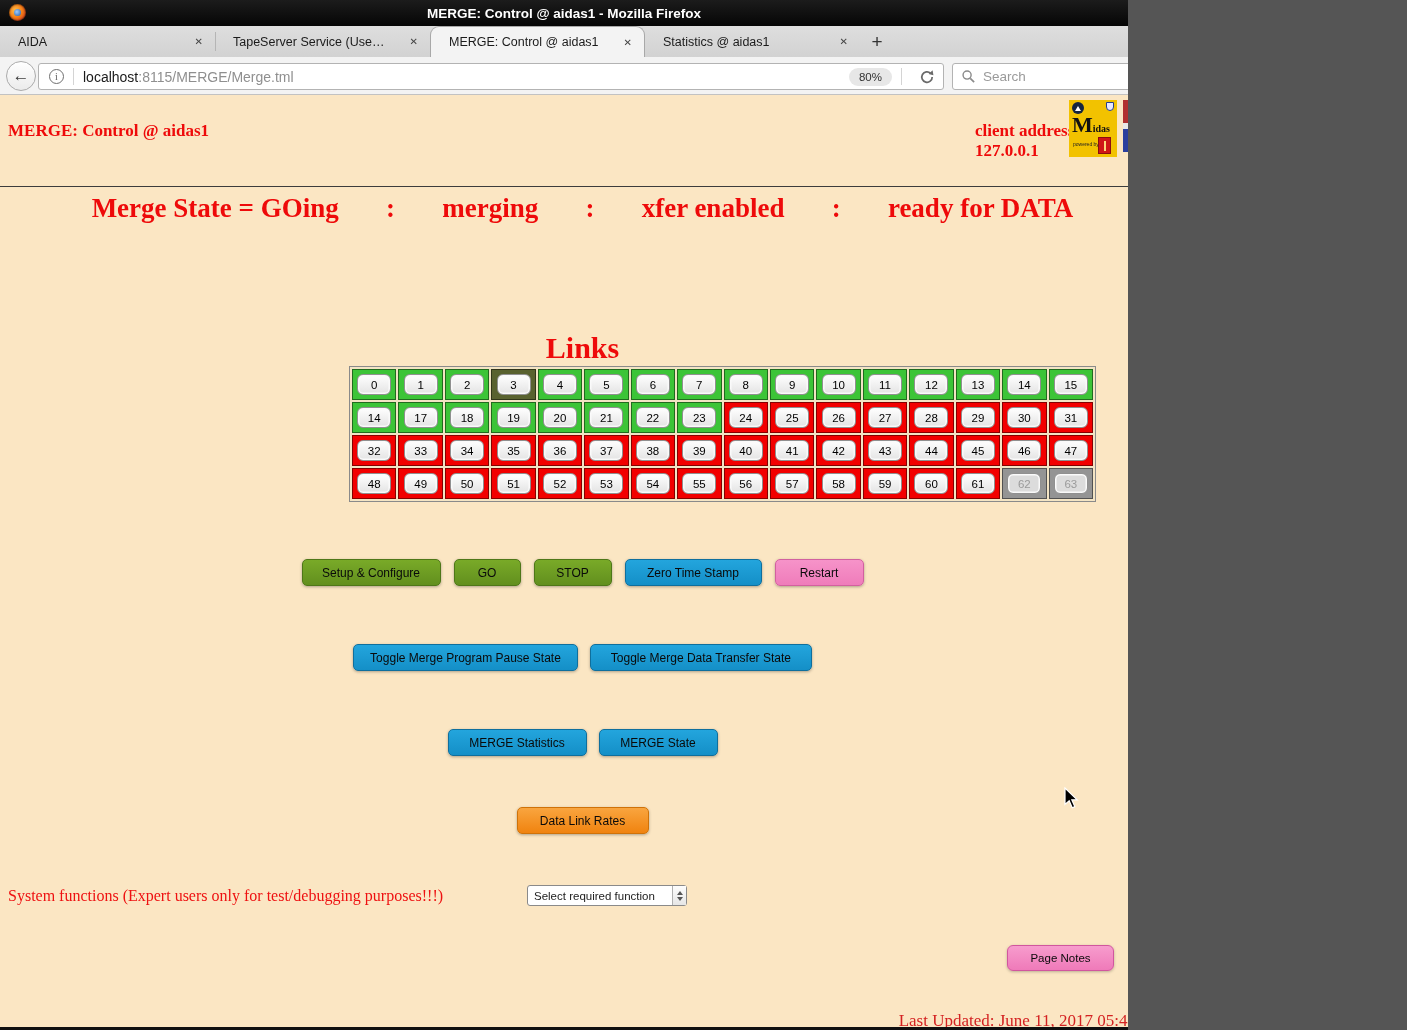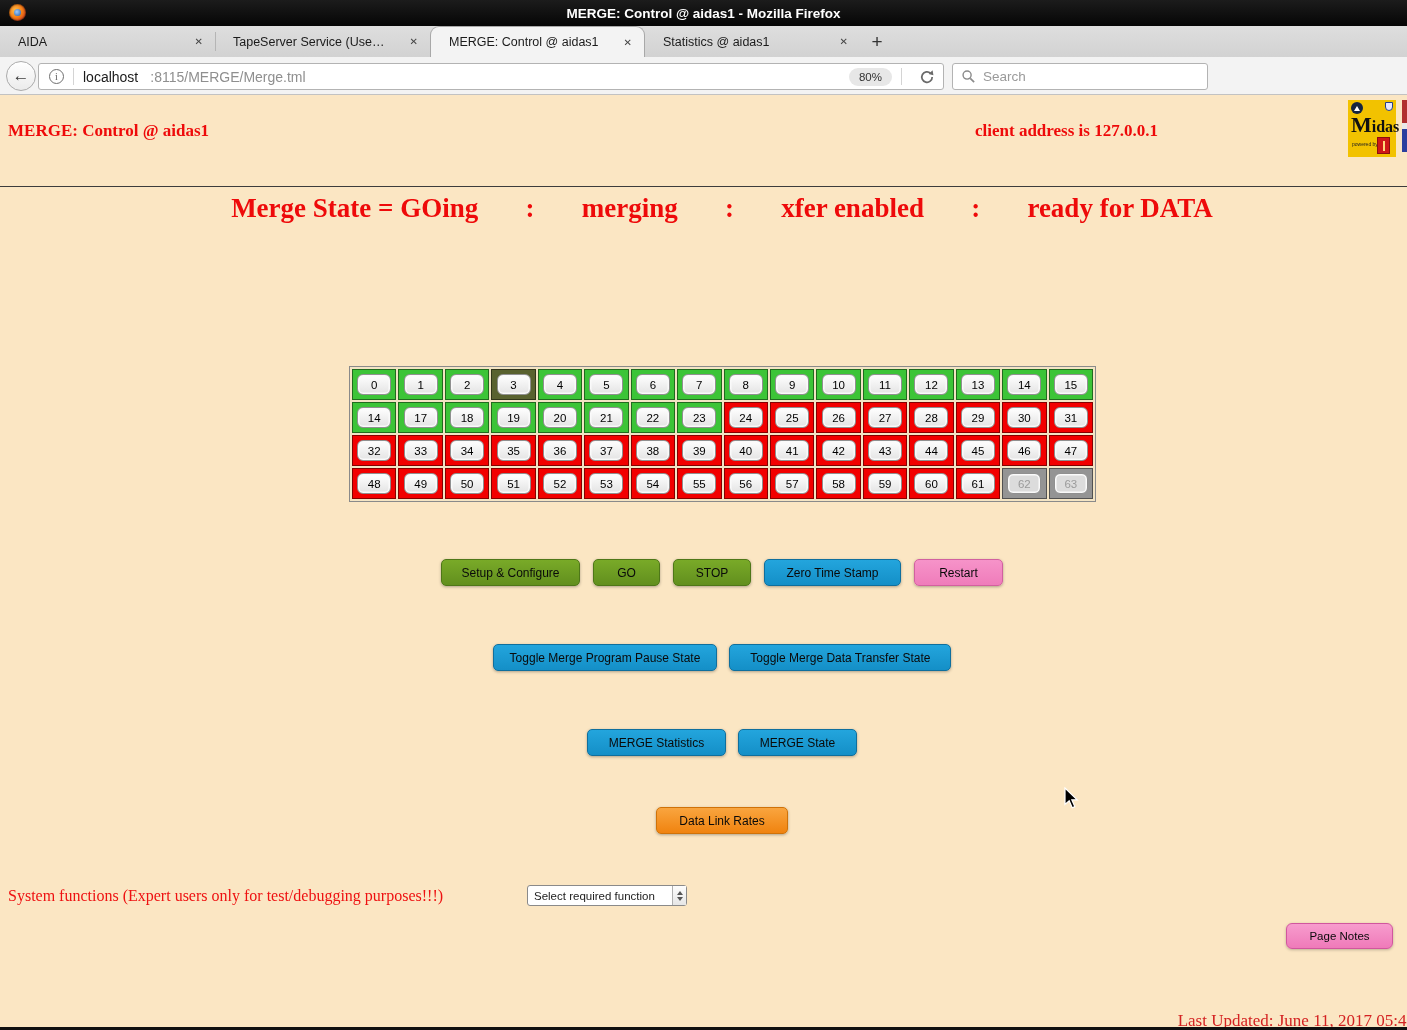--- a/index.html
+++ b/index.html
@@ -1,17 +1,17 @@
 <!DOCTYPE html>
 <html><head>
 <meta charset="utf-8">
 <style>
   * { margin:0; padding:0; box-sizing:border-box; }
   body { font-family:"Liberation Sans", sans-serif; background:#555; }
-  .screen { position:relative; width:1407px; height:1030px; overflow:hidden; background:#f9a8d4;text-decoration:underline; }
+  .screen { position:relative; width:1128px; height:1030px; overflow:hidden; background:#f9a8d4;text-decoration:underline; }
 
   
   .titlebar { position:absolute; top:0; left:0; right:0; height:26px;
     background:linear-gradient(#1c1c1c,#050505); display:flex; align-items:center; }
   .ff-icon { position:absolute; left:9px; top:4px; width:17px; height:17px; border-radius:50%;
     background:radial-gradient(circle at 38% 38%, #ffc14d 0%, #f57f17 45%, #d7481d 75%, #8c2a00 100%);
     box-shadow:inset 0 0 2px #000; }
   .ff-icon::after{ content:""; position:absolute; left:5px; top:5px; width:7px; height:7px; border-radius:50%;
     background:radial-gradient(circle at 40% 40%, #9ecbff, #1e5aa8); }
   .win-title { width:100%; text-align:center; color:#fff; font-size:13.5px; font-weight:bold; }
@@ -36,21 +36,21 @@
   .back-btn { position:absolute; left:6px; top:4px; width:30px; height:30px; border-radius:50%;
     border:1px solid #ababab; background:linear-gradient(#fff,#ebebeb); display:flex;
     align-items:center; justify-content:center; font-size:17px; font-weight:bold; color:#3c3c3c; z-index:2; }
   .url-bar { position:absolute; left:38px; top:6px; width:906px; height:27px; background:#fff;
     border:1px solid #b3b3b3; border-radius:3px; display:flex; align-items:center; padding:0 8px 0 10px; }
   .info-icon { width:15px; height:15px; border:1.4px solid #6f6f6f; border-radius:50%;
     display:flex; align-items:center; justify-content:center; font-size:10px; color:#5c5c5c;
     font-family:"Liberation Serif", serif; flex:none; }
   .url-sep { width:1px; height:17px; background:#d4d4d4; margin:0 9px; flex:none; }
   .url-text { font-size:14px; color:#1a1a1a; white-space:nowrap; }
-  .url-text .dim { color:#8f8f8f;margin-left:12px; }
+  .url-text .dim { color:#8f8f8f; }
   .url-spacer { flex:1; }
   .zoom-pill { background:#e7e7e7; border-radius:11px; font-size:11.5px; color:#333;
     padding:3px 10px; flex:none; }
   .reload-btn { margin-left:8px; flex:none; display:flex; }
   .search-bar { position:absolute; left:952px; top:6px; width:256px; height:27px; background:#fff;
     border:1px solid #b3b3b3; border-radius:3px; display:flex; align-items:center; padding:0 8px; }
   .search-ph { color:#9a9a9a; font-size:13.5px; margin-left:7px; }
   .nav-icon { position:absolute; top:63px; display:flex; align-items:center; justify-content:center; }
   .star-glyph { font-size:21px; color:#2a7fde; line-height:1; }
   .home-glyph { font-size:22px; color:#474747; line-height:1; font-family:"DejaVu Sans", sans-serif; }
@@ -63,21 +63,21 @@
 
   .midas-logo { position:absolute; right:11px; top:5px; width:48px; height:57px; background:#f2c200; }
   .logo-circ { position:absolute; left:3px; top:2px; width:12px; height:12px; border-radius:50%;
     background:#15253f; display:flex; align-items:center; justify-content:center; }
   .logo-circ i { display:block; width:0; height:0; border-left:3px solid transparent;
     border-right:3px solid transparent; border-bottom:5px solid #fff; }
   .logo-shield { position:absolute; right:3px; top:2px; width:8px; height:9px; background:#e8e8ff;
     border:1px solid #27408b; border-radius:0 0 4px 4px; }
   .logo-word { position:absolute; left:3px; top:12px; color:#111; font-weight:bold; white-space:nowrap; }
   .logo-M { font-size:22px; }
-  .logo-rest { font-size:16px; }
+  .logo-rest { font-size:10px; }
   .logo-powered { position:absolute; left:4px; bottom:10px; font-size:5px; color:#222;
     font-family:"Liberation Sans", sans-serif; }
   .logo-red { position:absolute; right:6px; bottom:3px; width:13px; height:17px; background:#cf1717;
     border:1px solid #8c0e0e; }
   .logo-red::after { content:""; position:absolute; left:5px; top:3px; width:2px; height:10px; background:#ffd77a; }
   .edge-sliver { position:absolute; right:0; top:5px; width:5px; height:52px;
     background:linear-gradient(#b03030 0 45%, #e8e8e8 45% 55%, #2b3f9e 55% 100%); }
 
   .hr-line { position:absolute; left:0; right:0; top:91px; border-top:1px solid #3c3c3c; }
 
@@ -133,21 +133,21 @@
 
   .footer-row { position:absolute; left:10px; top:862px; display:flex; gap:8px; }
   .pinkbtn { height:26px; border-radius:6px; font-family:"Liberation Sans", sans-serif; font-size:11.5px;
     color:#0a0a0a; display:inline-flex; align-items:center; justify-content:center; padding:0 20px;
     background:linear-gradient(#f79ccd,#ef7ab9); border:1px solid #d1569e;
     box-shadow:0 1px 3px rgba(0,0,0,0.25); cursor:default; }
   .footer-row .pinkbtn:nth-of-type(1){min-width:145px} .footer-row .pinkbtn:nth-of-type(2){min-width:180px}
   .footer-row .pinkbtn:nth-of-type(3){min-width:86px}  .footer-row .pinkbtn:nth-of-type(4){min-width:81px}
   .footer-row .pinkbtn:nth-of-type(5){min-width:125px} .footer-row .pinkbtn:nth-of-type(6){min-width:141px}
   .footer-row .pinkbtn:nth-of-type(7){min-width:126px}
-  .page-notes { position:absolute; right:14px; top:828px; min-width:107px; }
+  .page-notes { position:absolute; right:14px; top:850px; min-width:107px; }
 
   .last-updated { position:absolute; right:-8px; top:916px; font-size:17px; color:#d42222; white-space:nowrap; }
 
   .bottom-bar { position:absolute; left:0; right:0; bottom:0; height:3px; background:#101010; }
   .cursor { position:absolute; left:1064px; top:787px; z-index:50; }
 </style>
 </head>
 <body>
 
 <div class="screen">
@@ -248,20 +248,21 @@
       <span class="logo-word"><span class="logo-M">M</span><span class="logo-rest">idas</span></span>
       <span class="logo-powered">powered by</span>
       <span class="logo-red"></span>
     </div>
     <div class="edge-sliver"></div>
 
     <div class="hr-line"></div>
 
     <div class="state-line">Merge State = GOing&nbsp;&nbsp;&nbsp;&nbsp;&nbsp;&nbsp;&nbsp;:&nbsp;&nbsp;&nbsp;&nbsp;&nbsp;&nbsp;&nbsp;merging&nbsp;&nbsp;&nbsp;&nbsp;&nbsp;&nbsp;&nbsp;:&nbsp;&nbsp;&nbsp;&nbsp;&nbsp;&nbsp;&nbsp;xfer enabled&nbsp;&nbsp;&nbsp;&nbsp;&nbsp;&nbsp;&nbsp;:&nbsp;&nbsp;&nbsp;&nbsp;&nbsp;&nbsp;&nbsp;ready for DATA</div>
 
+    <div class="links-title">Links</div>
     <div class="links-grid">
 
         <div class="link-cell" data-state="green">
           <span class="link-num">0</span>
         </div>
 
         <div class="link-cell" data-state="green">
           <span class="link-num">1</span>
         </div>
 

